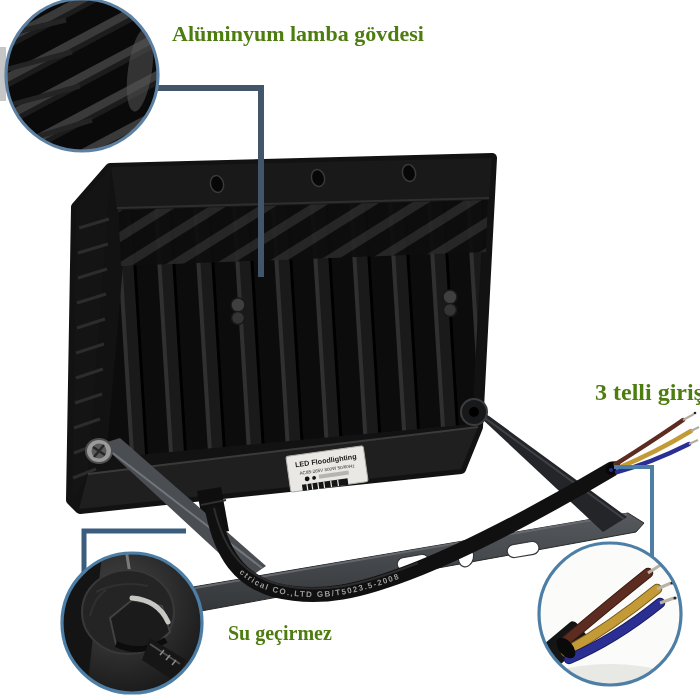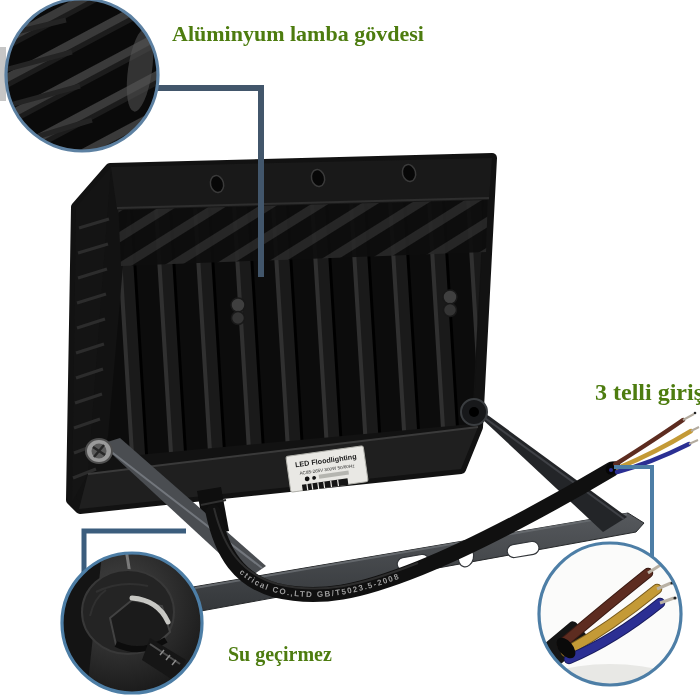--- a/index.html
+++ b/index.html
@@ -7,21 +7,21 @@
     position:relative;width:700px;height:700px;background:#ffffff;overflow:hidden;
     font-family:"Liberation Sans",sans-serif;
   }
   .stage svg{position:absolute;left:0;top:0;}
   .anno{
     position:absolute;font-weight:700;color:#4d7c0f;white-space:nowrap;
     font-family:Liberation Serif, serif;
   }
   .anno-top{left:172px;top:20px;font-size:22px;line-height:27px;}
   .anno-right{left:595px;top:379px;font-size:24px;}
-  .anno-bottom{left:228px;top:643px;font-size:20px;}
+  .anno-bottom{left:228px;top:622px;font-size:20px;}
 </style>
 </head>
 <body>
 
 <div class="stage">
 
   <svg width="700" height="700" viewBox="0 0 700 700">
     <defs>
       <pattern id="finPat" width="39" height="700" patternUnits="userSpaceOnUse" patternTransform="rotate(-3.5)">
         <rect x="0" y="0" width="39" height="700" fill="#0c0c0c"></rect>

